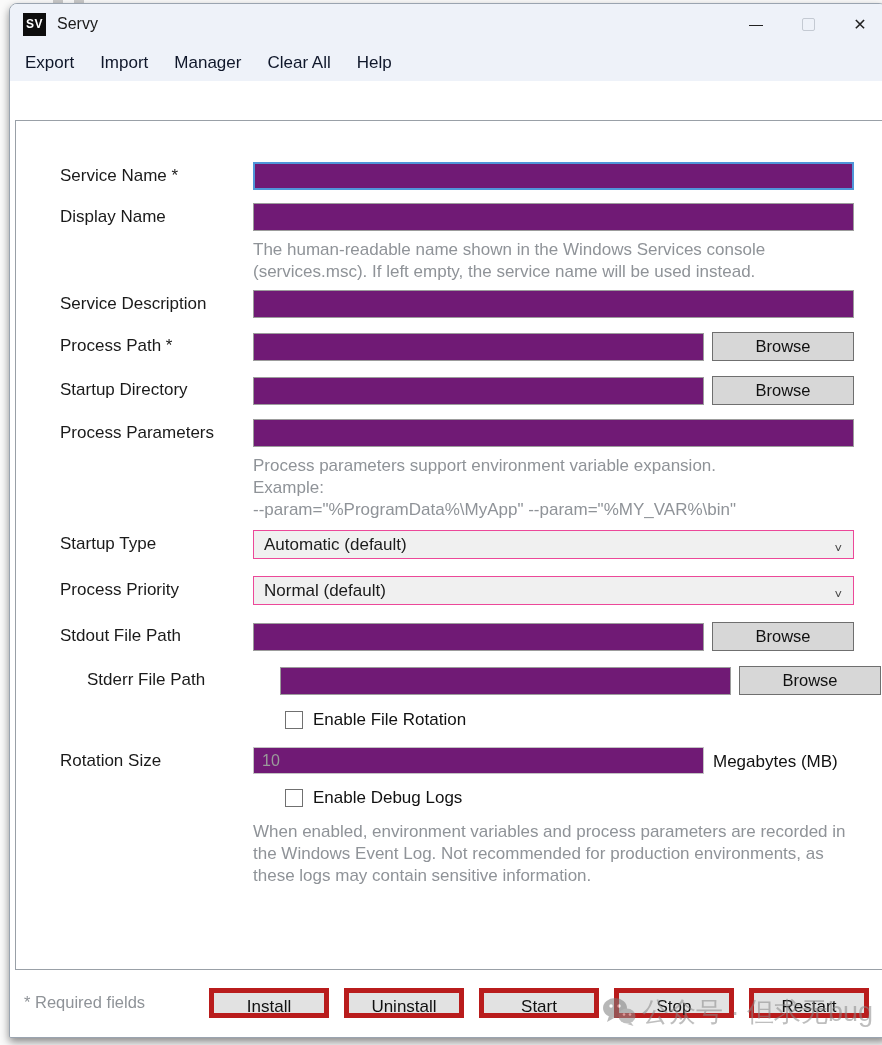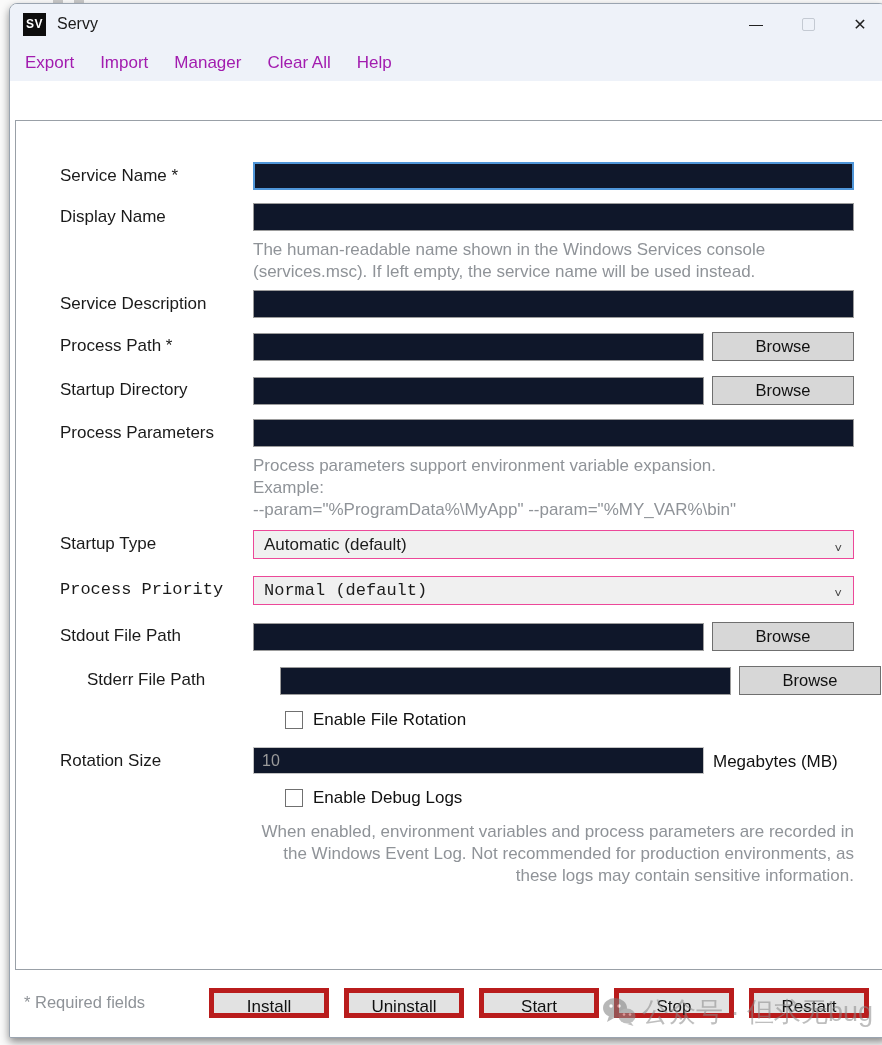--- a/index.html
+++ b/index.html
@@ -43,21 +43,21 @@
   }
   .win-btn.minimize { font-size:14px; }
   .max-square { width:13px; height:13px; border:1.5px solid #c4cad3; border-radius:2px; }
   .win-btn.close { font-size:16px; }
 
   
   .menubar {
     height:37px; background:#eef2f9;
     display:flex; align-items:center; padding-left:2px;
   }
-  .menu-item { padding:4px 13px; font-size:17px; color:#a21caf; }
+  .menu-item { padding:4px 13px; font-size:17px; color:#0f172a; }
 
   
   .tabstrip {
     height:30px; background:#eef2f9;
     display:flex; align-items:flex-end; padding-left:5px;
     position:relative; z-index:3;
   }
   .tab {
     background:#f0f0f0; border:1px solid #8f979e; border-bottom:none;
     font-size:16.5px; padding:2px 12px 3px 12px; margin-right:1px;
@@ -75,21 +75,21 @@
     background:#ffffff; border:1px solid #99a0a7; z-index:2;
     padding:41px 0 0 44px;
   }
   .row { display:flex; align-items:flex-start;gap:12px; }
   .row .lbl {
     width:181px; font-size:17px; color:#1a1a1a; padding-top:4px; flex:none;
   }
   .fieldcol { width:601px; display:flex; align-items:center; }
 
   .ti {
-    height:28px; width:601px; background:#0f172a;
+    height:28px; width:601px; background:#701a75;
     border:1px solid #9c9c9c; font-size:16px; padding:0 8px;
     font-family:"Liberation Sans", sans-serif; color:#1b1b1b; outline:none;
   }
   .ti.focused { border:2px solid #4f96d9; }
   .ti.short { width:451px; }
   .ti.disabled { border:1px solid #c3c3c3; color:#9a9a9a; }
 
   .browse-btn {
     width:142px; height:29px; margin-left:8px; flex:none;
     background:#d7d7d7; border:1px solid #6f6f6f;
@@ -227,21 +227,21 @@
     <div class="row" style="margin-bottom:17px;">
       <div class="lbl">Startup Type</div>
       <div class="fieldcol">
         <div class="combo">
           <span>Automatic (default)</span>
           <span class="chev">˅</span>
         </div>
       </div>
     </div>
 
-    <div class="row" style="margin-bottom:17px;font-family:Liberation Mono, monospace;">
+    <div class="row" style="margin-bottom:17px;">
       <div class="lbl">Process Priority</div>
       <div class="fieldcol">
         <div class="combo">
           <span>Normal (default)</span>
           <span class="chev">˅</span>
         </div>
       </div>
     </div>
 
     <div class="row" style="margin-bottom:15px;">
@@ -271,21 +271,21 @@
         <input class="ti short disabled" style="height: 27px;" value="10">
         <div class="unit">Megabytes (MB)</div>
       </div>
     </div>
 
     <div class="cbrow">
       <span class="checkbox"></span>
       <span class="cblabel">Enable Debug Logs</span>
     </div>
 
-    <div class="row" style="margin-top:13px;text-align:right;">
+    <div class="row" style="margin-top:13px;">
       <div class="lbl"></div>
       <div class="help">When enabled, environment variables and process parameters are recorded in the Windows Event Log. Not recommended for production environments, as these logs may contain sensitive information.</div>
     </div>
 
   </div>
 
   <div class="footer">
     <div class="required-note">* Required fields</div>
     <div style="display:flex; margin-left:30px;">
       <div class="action-btn">Install</div>

